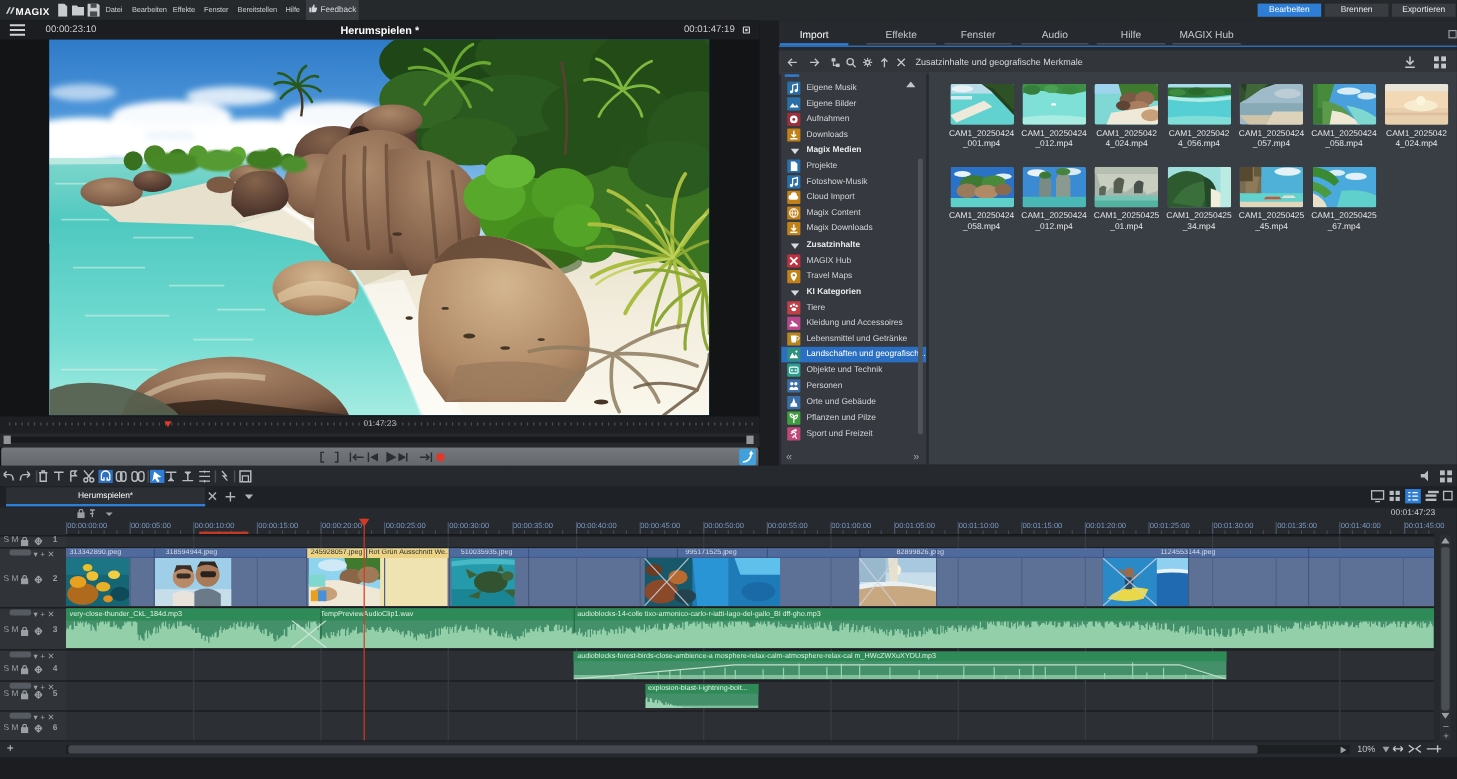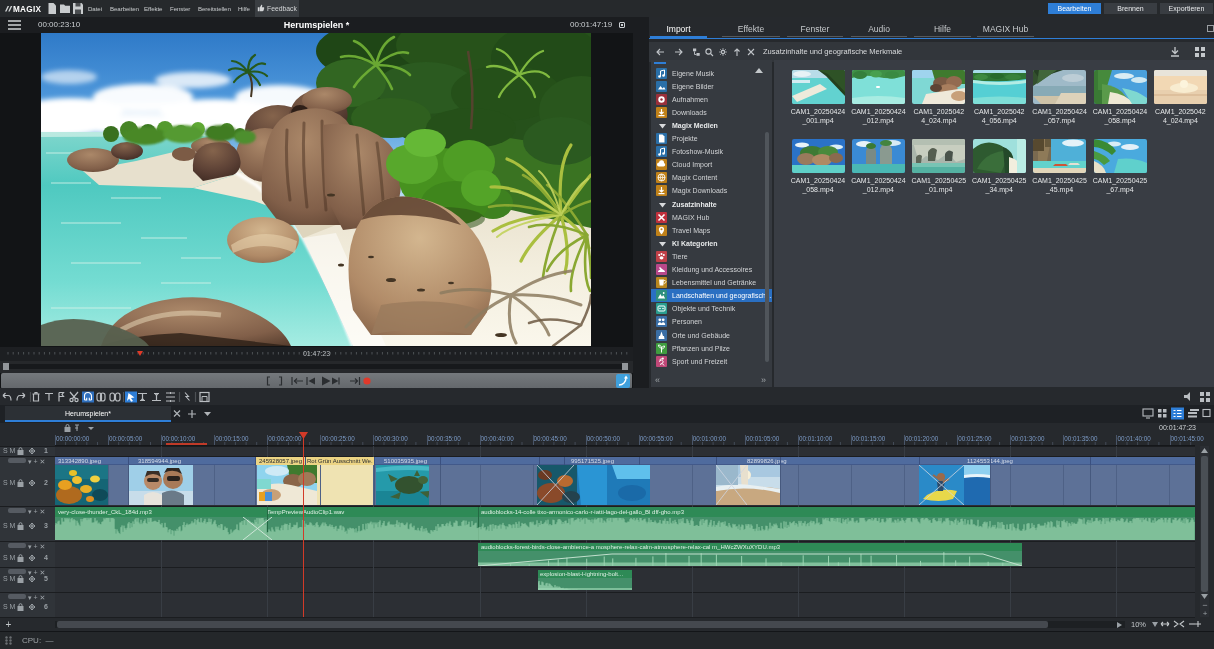--- a/index.html
+++ b/index.html
@@ -1149,26 +1149,13 @@
       </svg>
       <svg class="abs" style="left:1160px;top:196px" width="42" height="10" viewBox="0 0 42 10">
 <g stroke="#c3c7ca" stroke-width="1.1" fill="none">
 <path d="M1 5h8M1 5l2-2M1 5l2 2M9 5l-2-2M9 5l-2 2"></path>
 <path d="M14 2l4 3-4 3M24 2l-4 3 4 3"></path>
 <path d="M29 5h6"></path>
 <path d="M38 2v6M35 5h6"></path>
 </g>
       </svg>
     </div>
-  <div id="statusbar">
-<svg class="abs" style="left:5px;top:4px" width="11" height="9" viewBox="0 0 11 9">
-        <g fill="#6a6e72">
-          <circle cx="1.5" cy="1.5" r="1.2"></circle>
-          <circle cx="5.5" cy="1.5" r="1.2"></circle>
-          <circle cx="1.5" cy="4.5" r="1.2"></circle>
-          <circle cx="5.5" cy="4.5" r="1.2"></circle>
-          <circle cx="1.5" cy="7.5" r="1.2"></circle>
-          <circle cx="5.5" cy="7.5" r="1.2"></circle>
-        </g>
-      </svg>
-<div class="abs" style="left:22px;top:4px;">CPU:&nbsp;&nbsp;—</div>
-</div>
 </div>
 
 </body></html>

